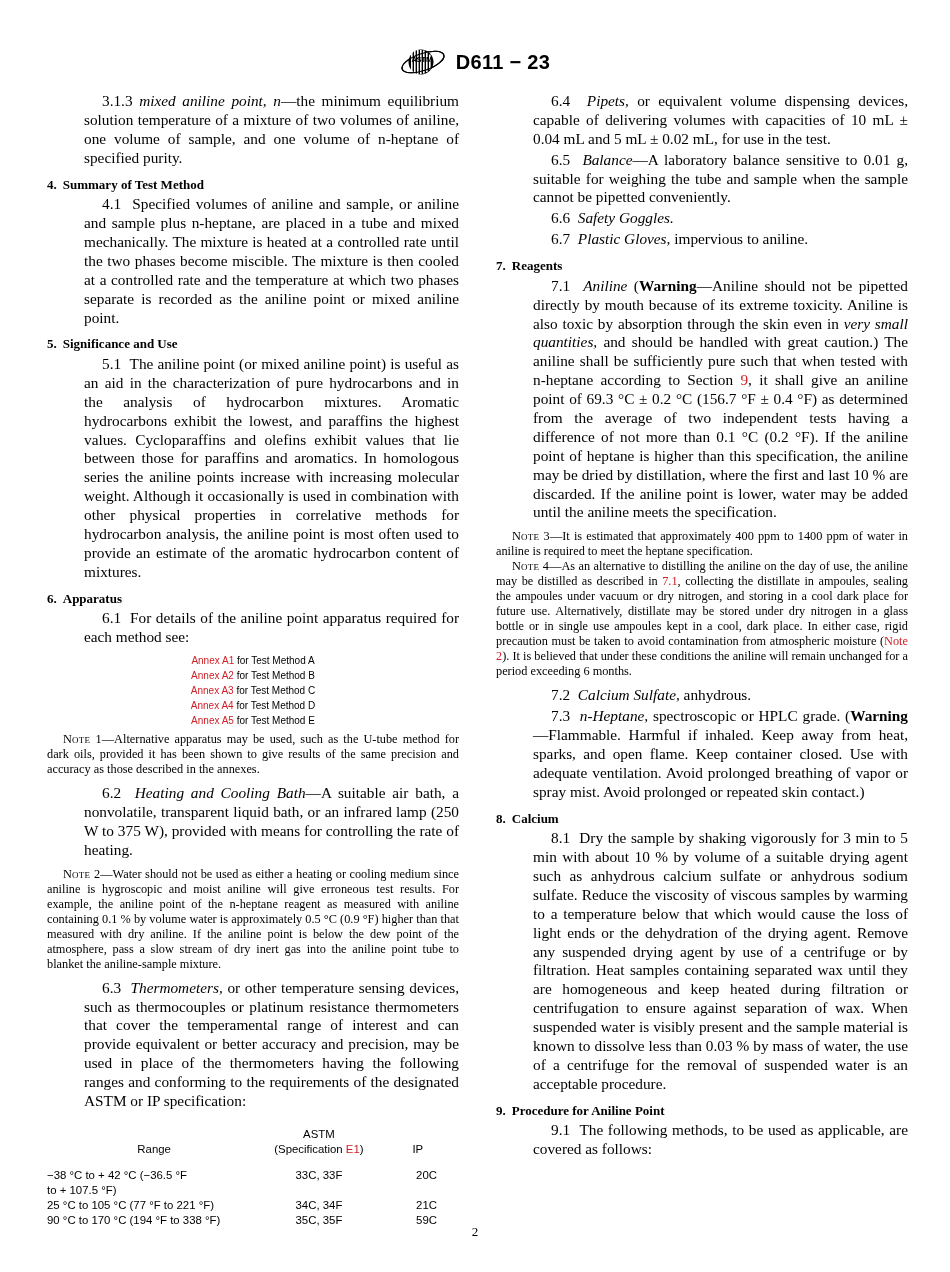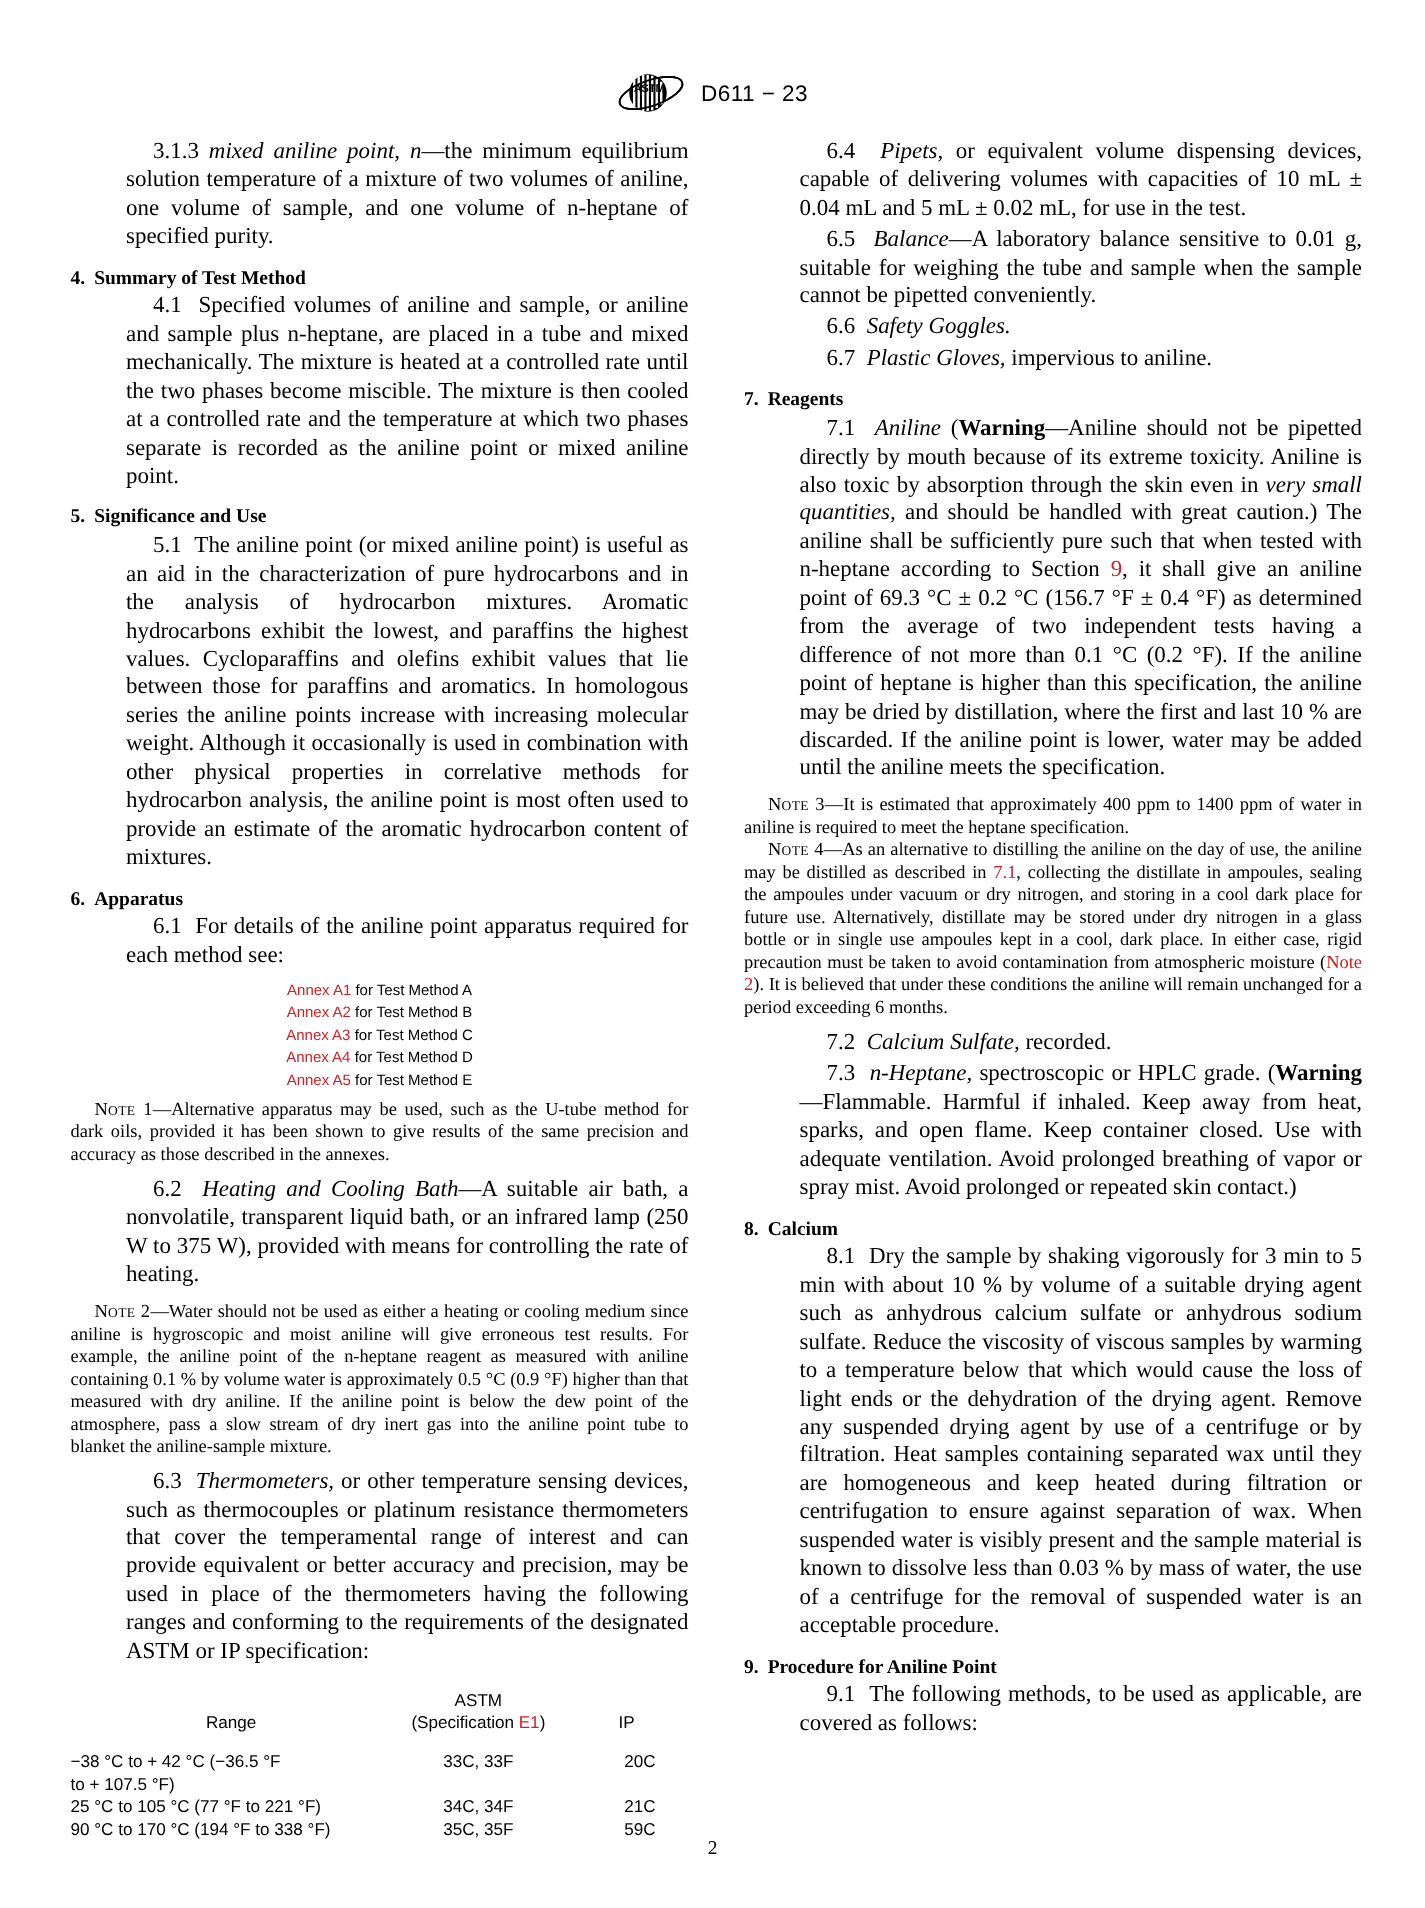--- a/index.html
+++ b/index.html
@@ -34,22 +34,22 @@
     gap: 10px;
   }
   .astm-logo {
     width: 46px;
     height: 34px;
     flex: none;
     display: block;
   }
   .doc-designation {
     font-family: "Liberation Sans", "DejaVu Sans", sans-serif;
-    font-weight: normal;
-    font-size: 15px;
+    font-weight: bold;
+    font-size: 20px;
     letter-spacing: 0.3px;
   }
 
   
   .columns {
     position: absolute;
     top: 92px;
     left: 47px;
     width: 862px;
     display: flex;
@@ -255,21 +255,21 @@
       <p class="body"><span>6.7</span>&nbsp;&nbsp;<i>Plastic Gloves,</i><span> impervious to aniline.</span></p>
 
       <h2 class="sect"><span class="num">7.</span><span>Reagents</span></h2>
 
       <p class="body"><span>7.1</span>&nbsp;&nbsp;<i>Aniline</i> (<b>Warning</b><span>—Aniline should not be pipetted directly by mouth because of its extreme toxicity. Aniline is also toxic by absorption through the skin even in </span><i>very small quantities,</i><span> and should be handled with great caution.) The aniline shall be sufficiently pure such that when tested with n-heptane according to Section </span><span class="xref">9</span><span>, it shall give an aniline point of 69.3 °C ± 0.2 °C (156.7 °F ± 0.4 °F) as determined from the average of two independent tests having a difference of not more than 0.1 °C (0.2 °F). If the aniline point of heptane is higher than this specification, the aniline may be dried by distillation, where the first and last 10 % are discarded. If the aniline point is lower, water may be added until the aniline meets the specification.</span></p>
 
       <p class="note"><span class="note-label">Note 3</span><span>—It is estimated that approximately 400 ppm to 1400 ppm of water in aniline is required to meet the heptane specification.</span></p>
 
       <p class="note tight"><span class="note-label">Note 4</span><span>—As an alternative to distilling the aniline on the day of use, the aniline may be distilled as described in </span><span class="xref">7.1</span><span>, collecting the distillate in ampoules, sealing the ampoules under vacuum or dry nitrogen, and storing in a cool dark place for future use. Alternatively, distillate may be stored under dry nitrogen in a glass bottle or in single use ampoules kept in a cool, dark place. In either case, rigid precaution must be taken to avoid contamination from atmospheric moisture (</span><span class="xref">Note 2</span><span>). It is believed that under these conditions the aniline will remain unchanged for a period exceeding 6 months.</span></p>
 
-      <p class="body" style="margin-top:7px"><span>7.2</span>&nbsp;&nbsp;<i>Calcium Sulfate,</i><span> recorded.</span></p>
+      <p class="body" style="margin-top:7px"><span>7.2</span>&nbsp;&nbsp;<i>Calcium Sulfate,</i><span> anhydrous.</span></p>
 
       <p class="body"><span>7.3</span>&nbsp;&nbsp;<i>n-Heptane,</i><span> spectroscopic or HPLC grade. (</span><b>Warning</b><span>—Flammable. Harmful if inhaled. Keep away from heat, sparks, and open flame. Keep container closed. Use with adequate ventilation. Avoid prolonged breathing of vapor or spray mist. Avoid prolonged or repeated skin contact.)</span></p>
 
       <h2 class="sect"><span class="num">8.</span><span>Calcium</span></h2>
 
       <p class="body"><span>8.1</span>&nbsp;&nbsp;<span>Dry the sample by shaking vigorously for 3 min to 5 min with about 10 % by volume of a suitable drying agent such as anhydrous calcium sulfate or anhydrous sodium sulfate. Reduce the viscosity of viscous samples by warming to a temperature below that which would cause the loss of light ends or the dehydration of the drying agent. Remove any suspended drying agent by use of a centrifuge or by filtration. Heat samples containing separated wax until they are homogeneous and keep heated during filtration or centrifugation to ensure against separation of wax. When suspended water is visibly present and the sample material is known to dissolve less than 0.03 % by mass of water, the use of a centrifuge for the removal of suspended water is an acceptable procedure.</span></p>
 
       <h2 class="sect"><span class="num">9.</span><span>Procedure for Aniline Point</span></h2>
 
       <p class="body"><span>9.1</span>&nbsp;&nbsp;<span>The following methods, to be used as applicable, are covered as follows:</span></p>

